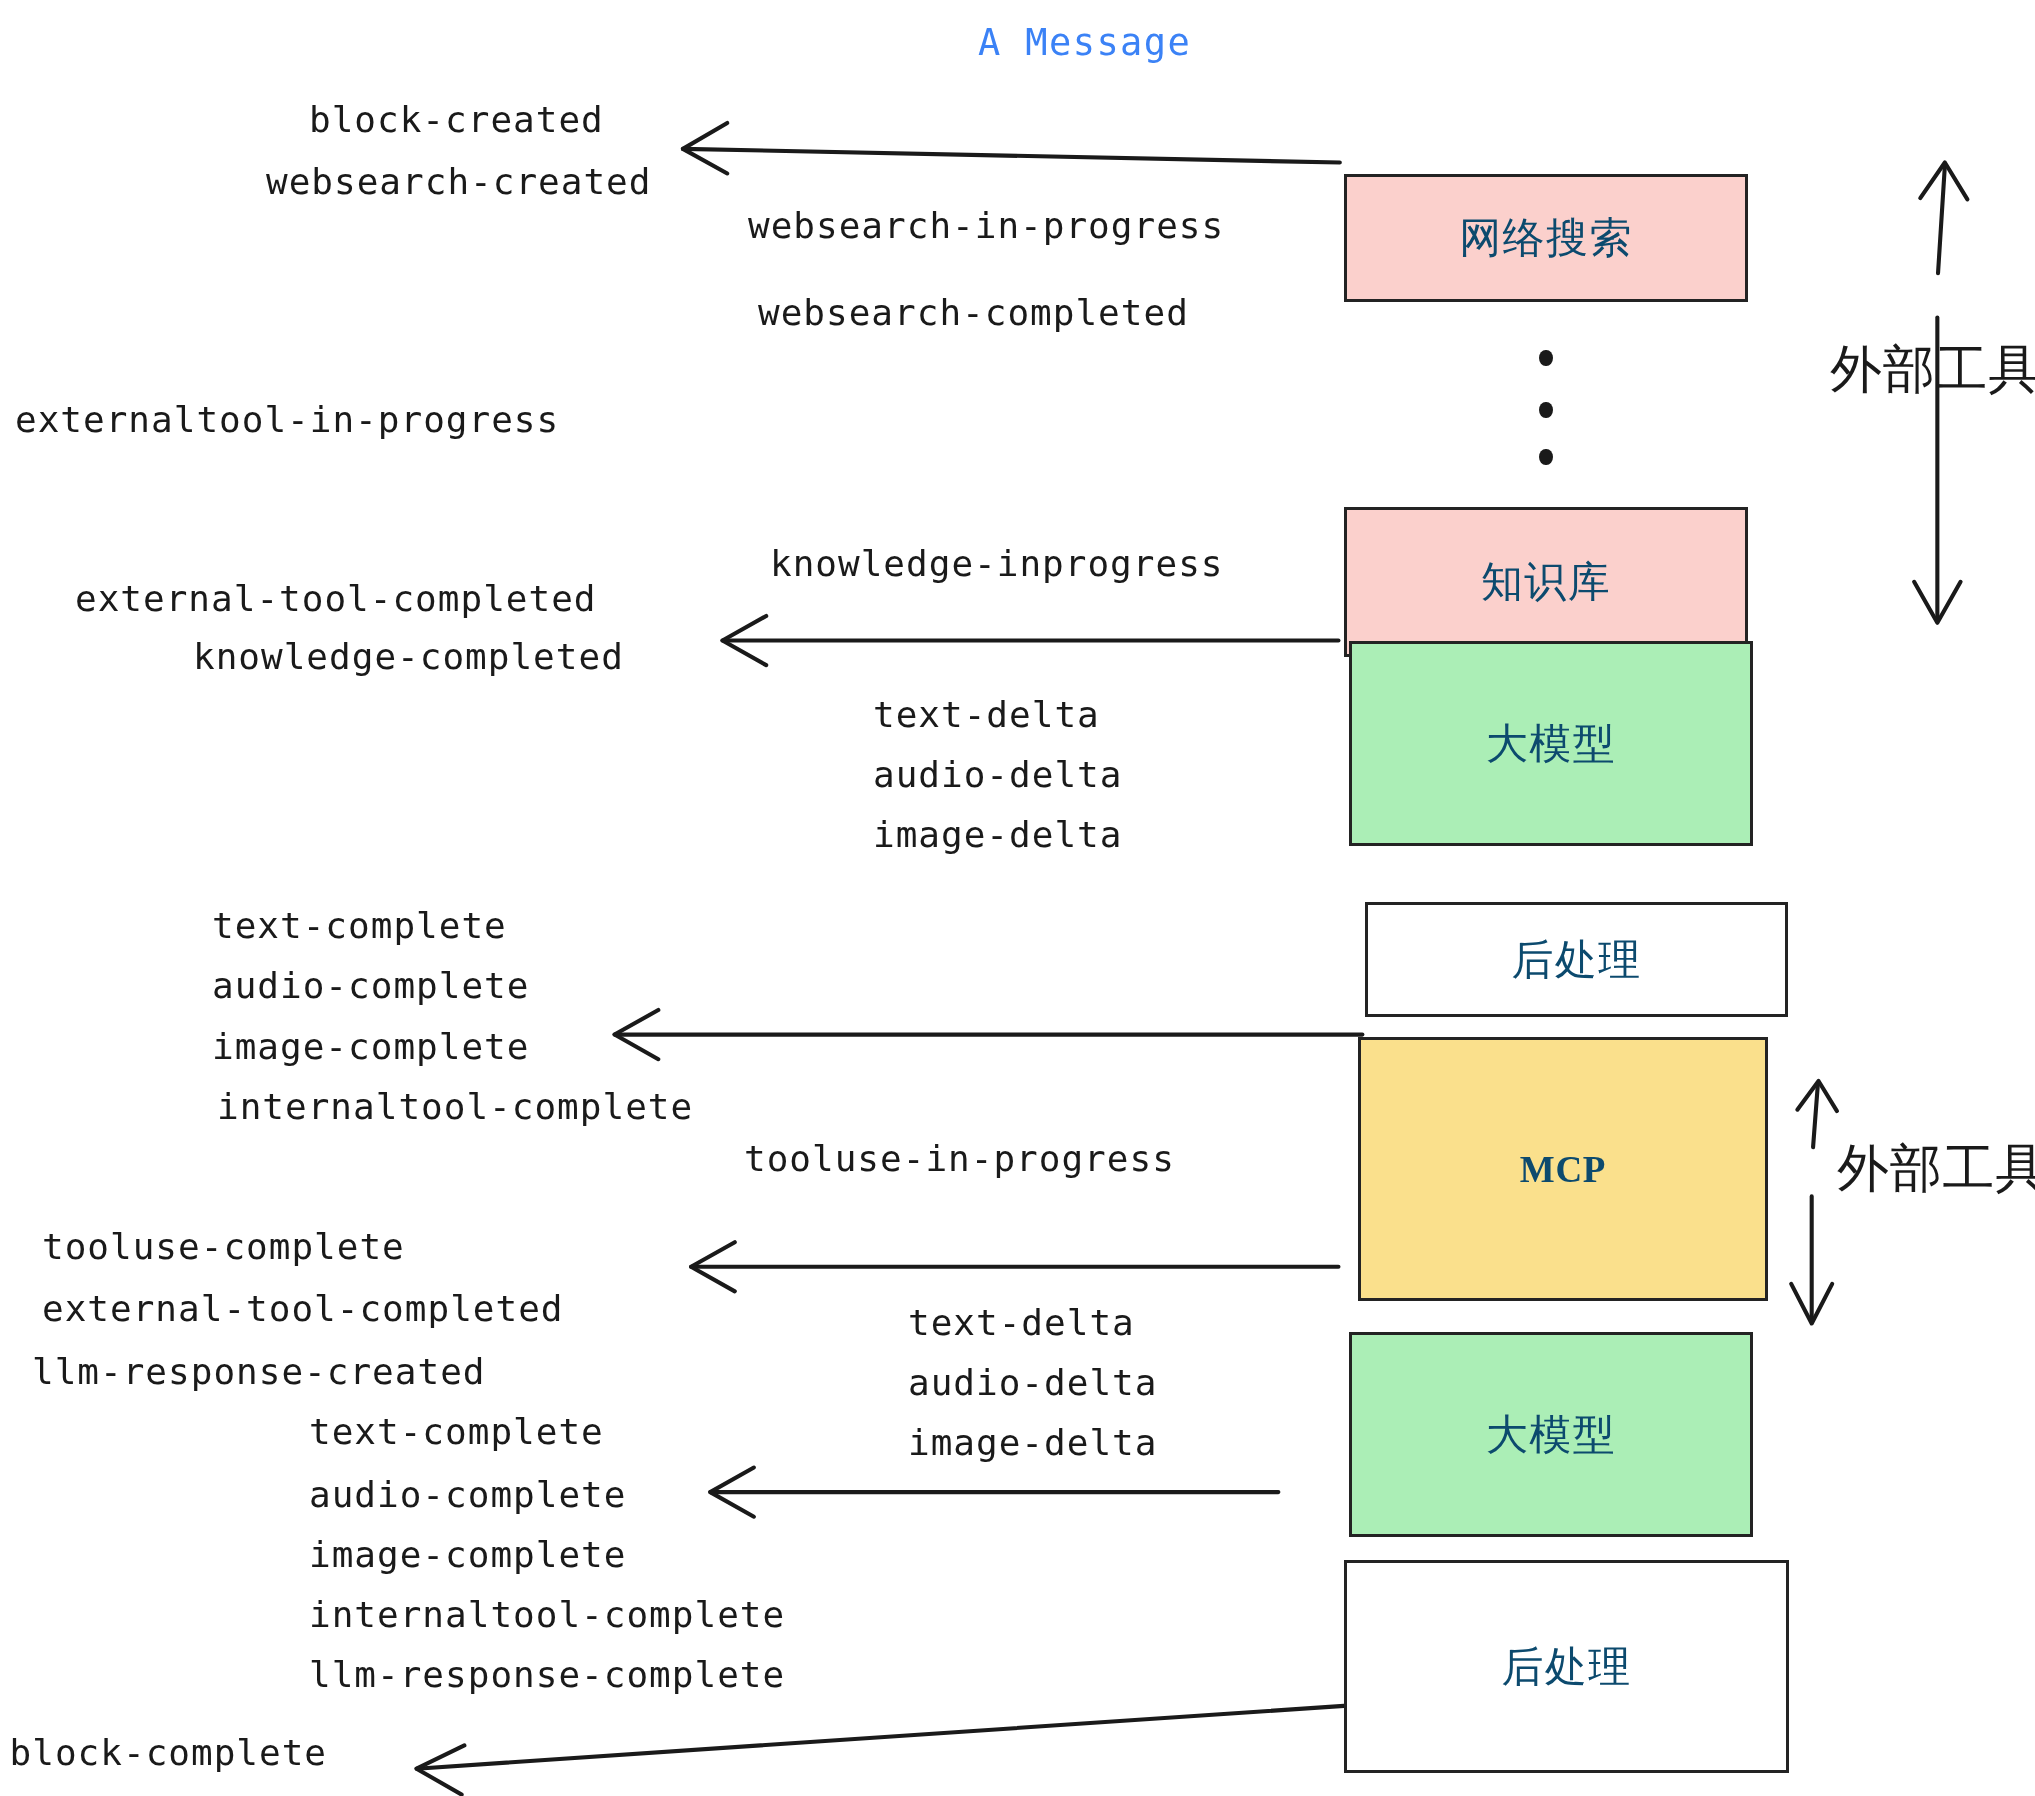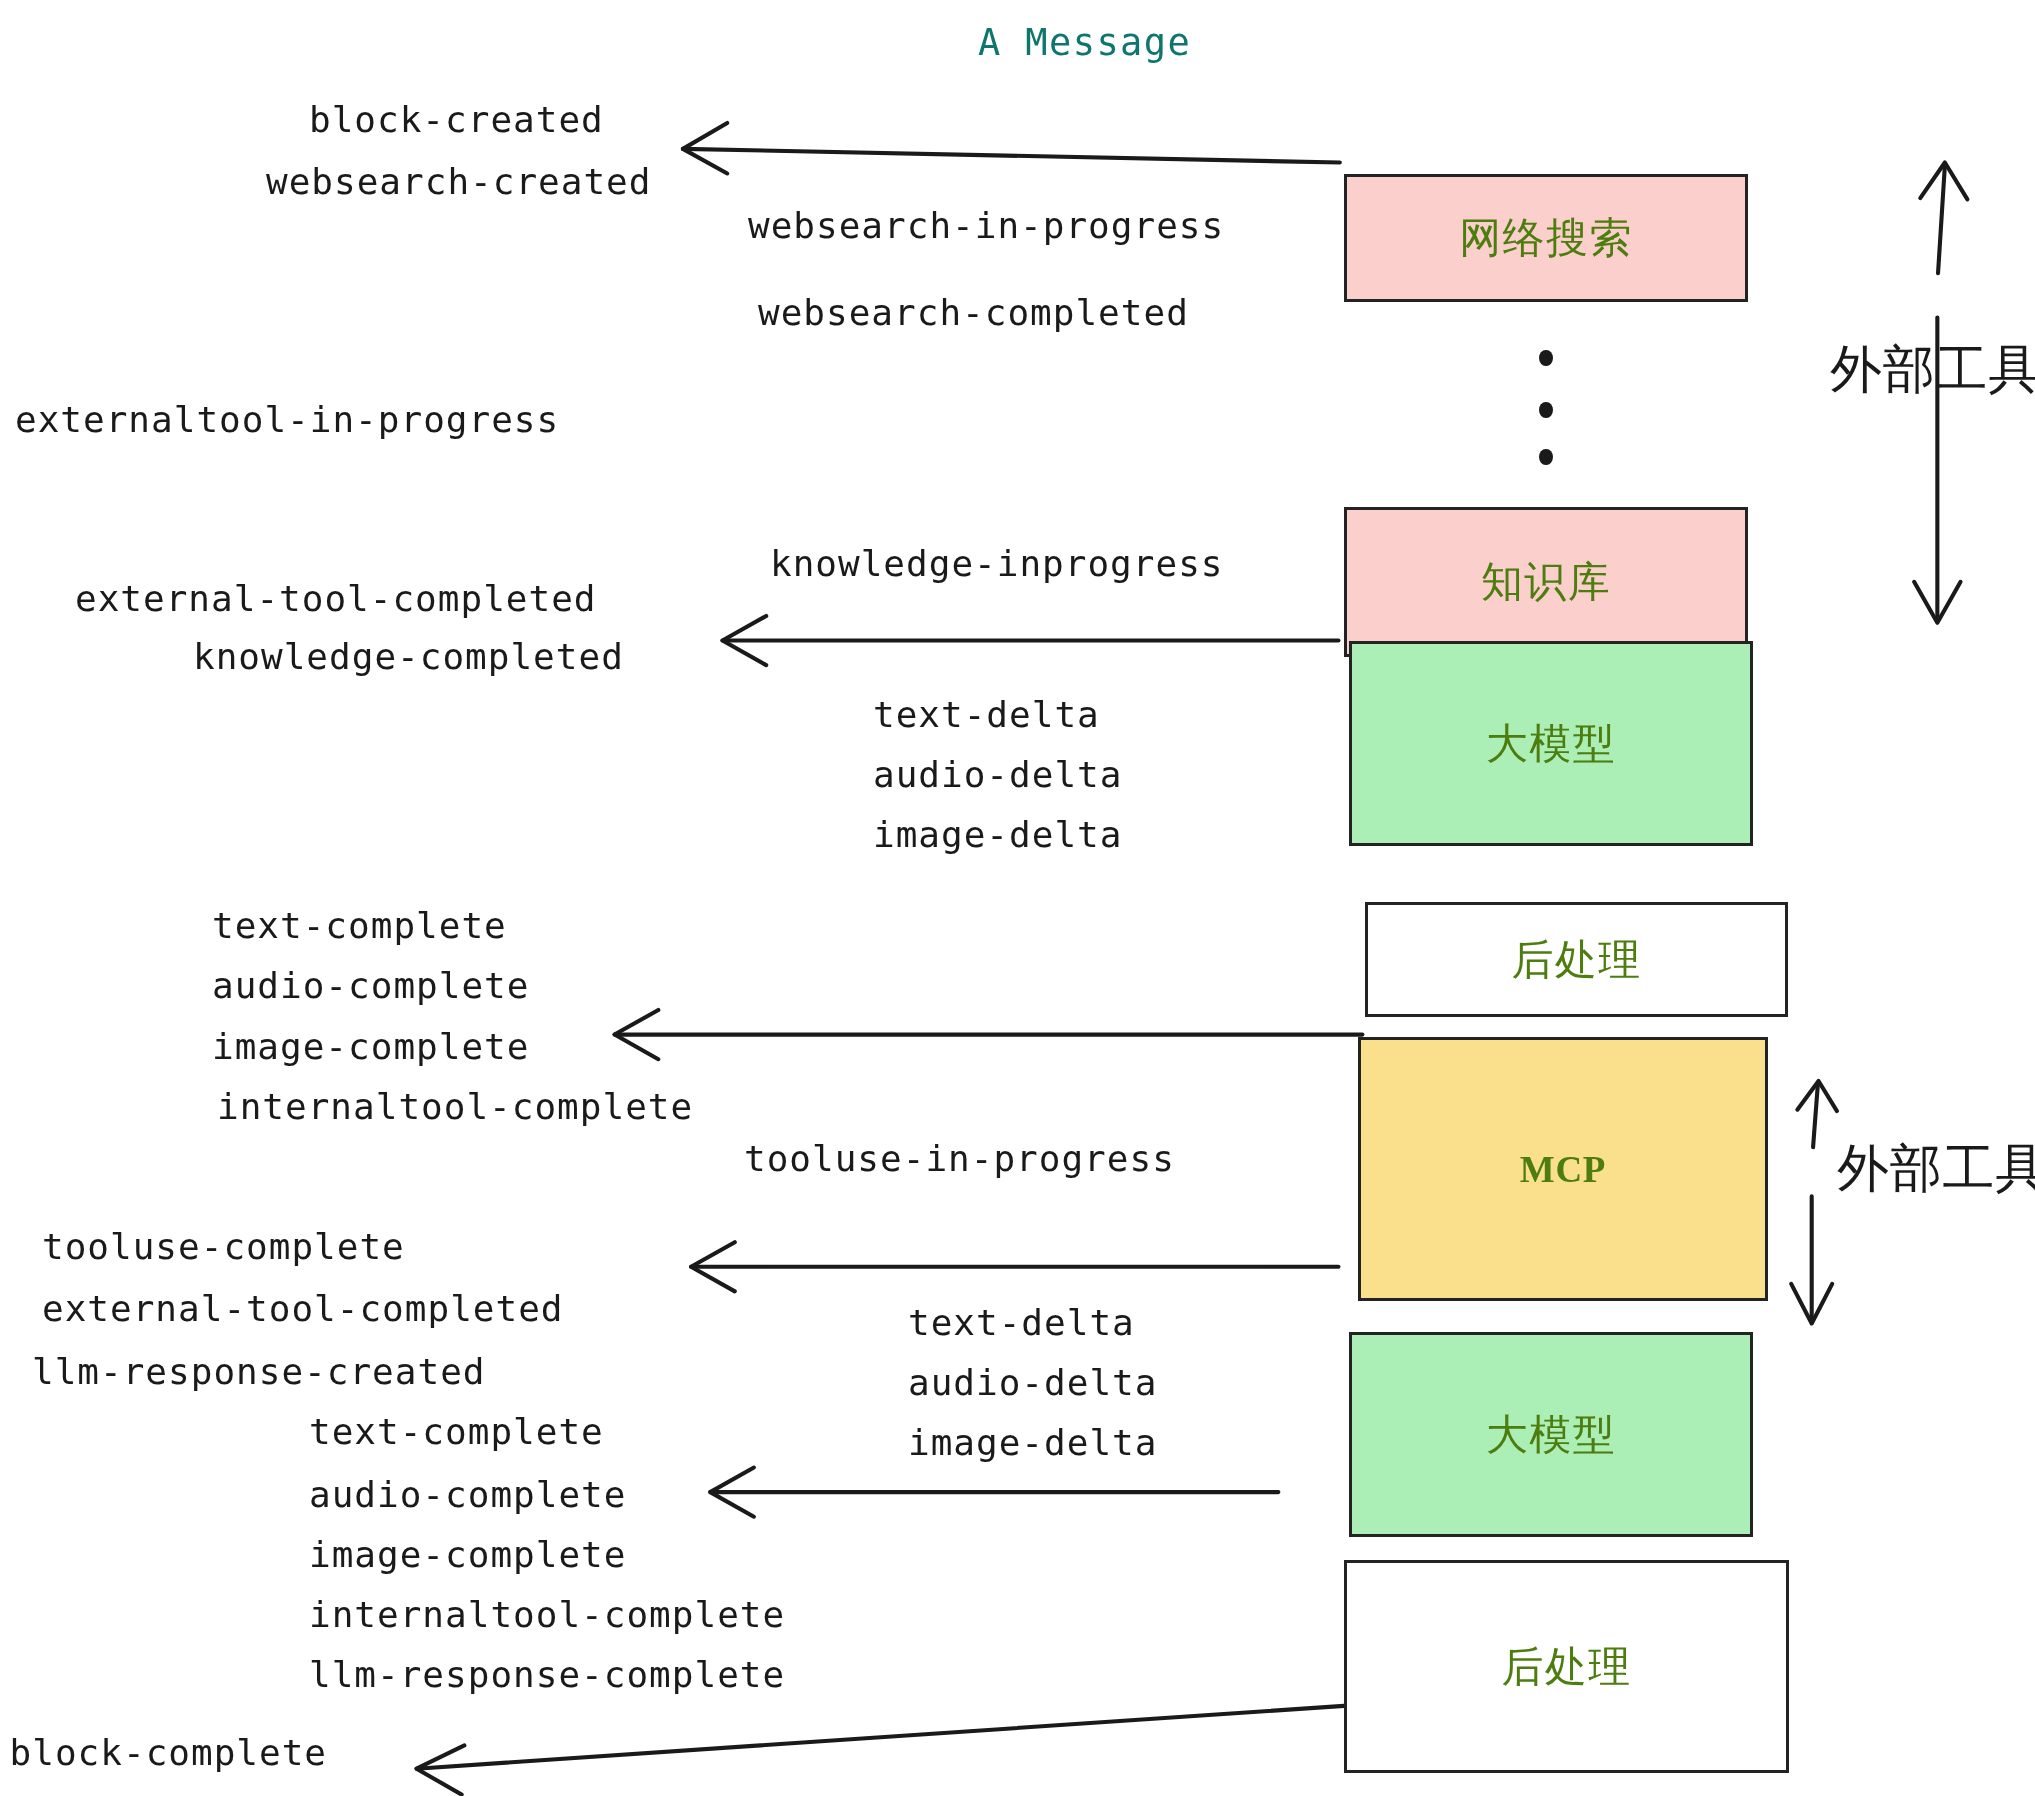--- a/index.html
+++ b/index.html
@@ -26,33 +26,33 @@
     line-height: 1;
     letter-spacing: 1px;
     color: #1a1a1a;
   }
   .title {
     position: absolute;
     white-space: pre;
     font-family: "DejaVu Sans Mono", "Liberation Mono", monospace;
     font-size: 37px;
     letter-spacing: 1.4px;
-    color: #0f766e;
+    color: #3b82f6;
   }
   
   .box {
     position: absolute;
     box-sizing: border-box;
     border: 3.4px solid #232323;
     display: flex;
     align-items: center;
     justify-content: center;
     font-family: "DejaVu Sans", "Liberation Sans", sans-serif;
     font-size: 42px;
-    color: #4d7c0f;
+    color: #0c4a6e;
     letter-spacing: 1.4px;
   }
   .box.mcp-box {
     font-family: Liberation Serif, serif;
     font-size: 37px;
     font-weight: bold;
     letter-spacing: 0.7px;
   }
   
   .side-label {

